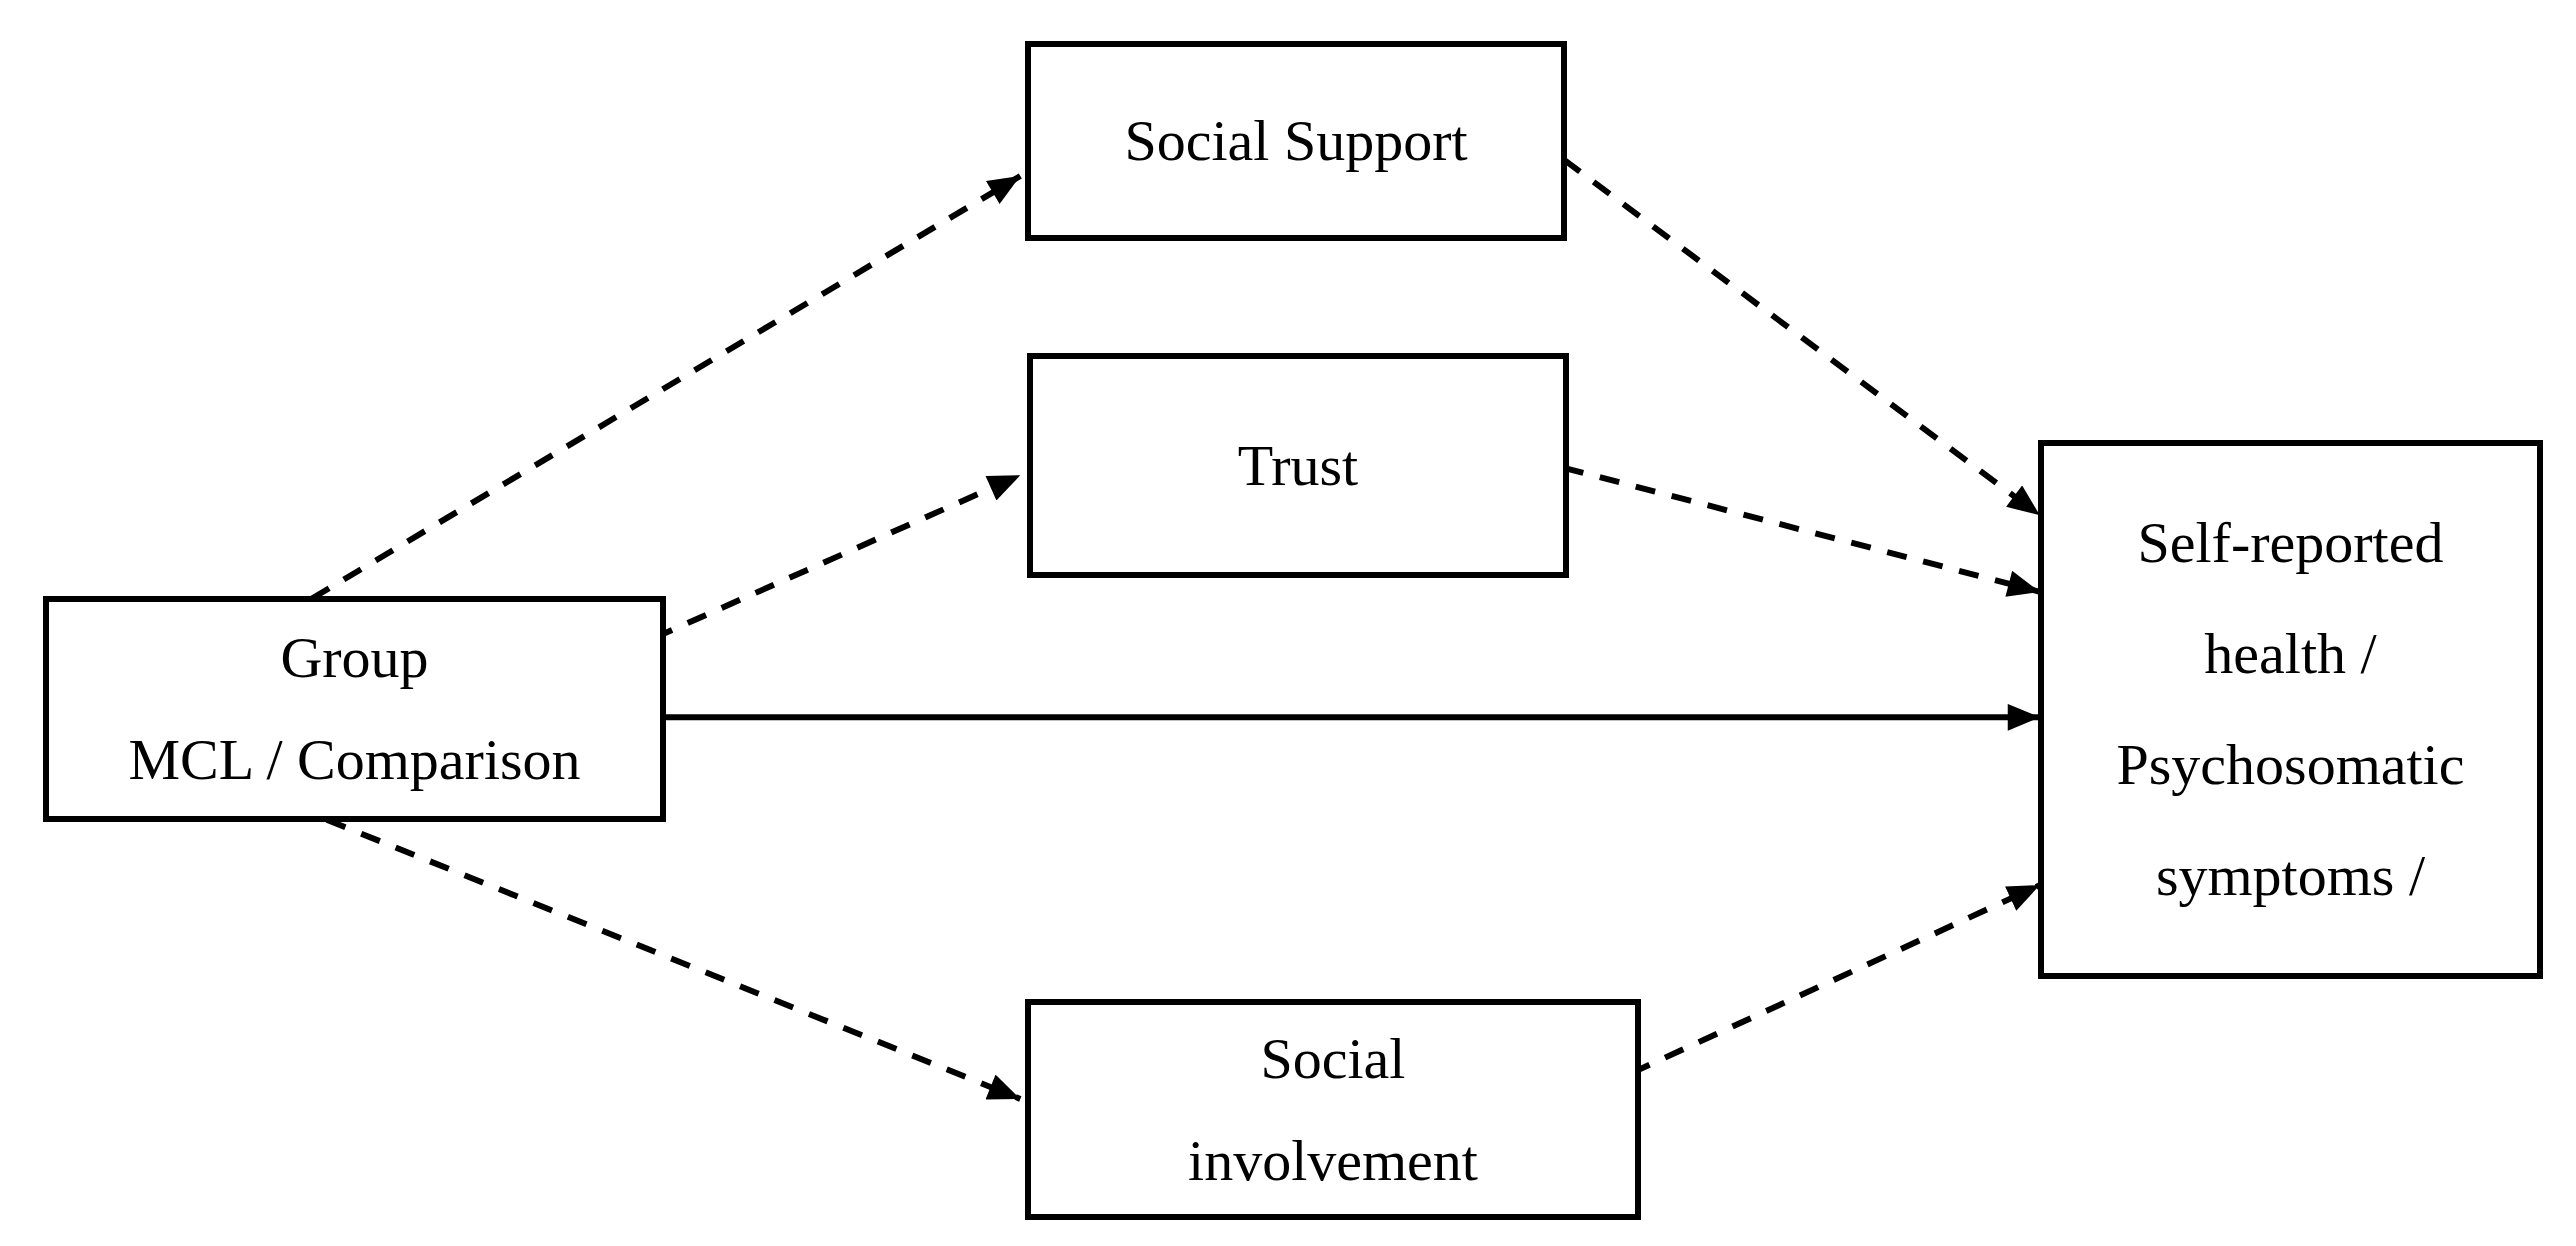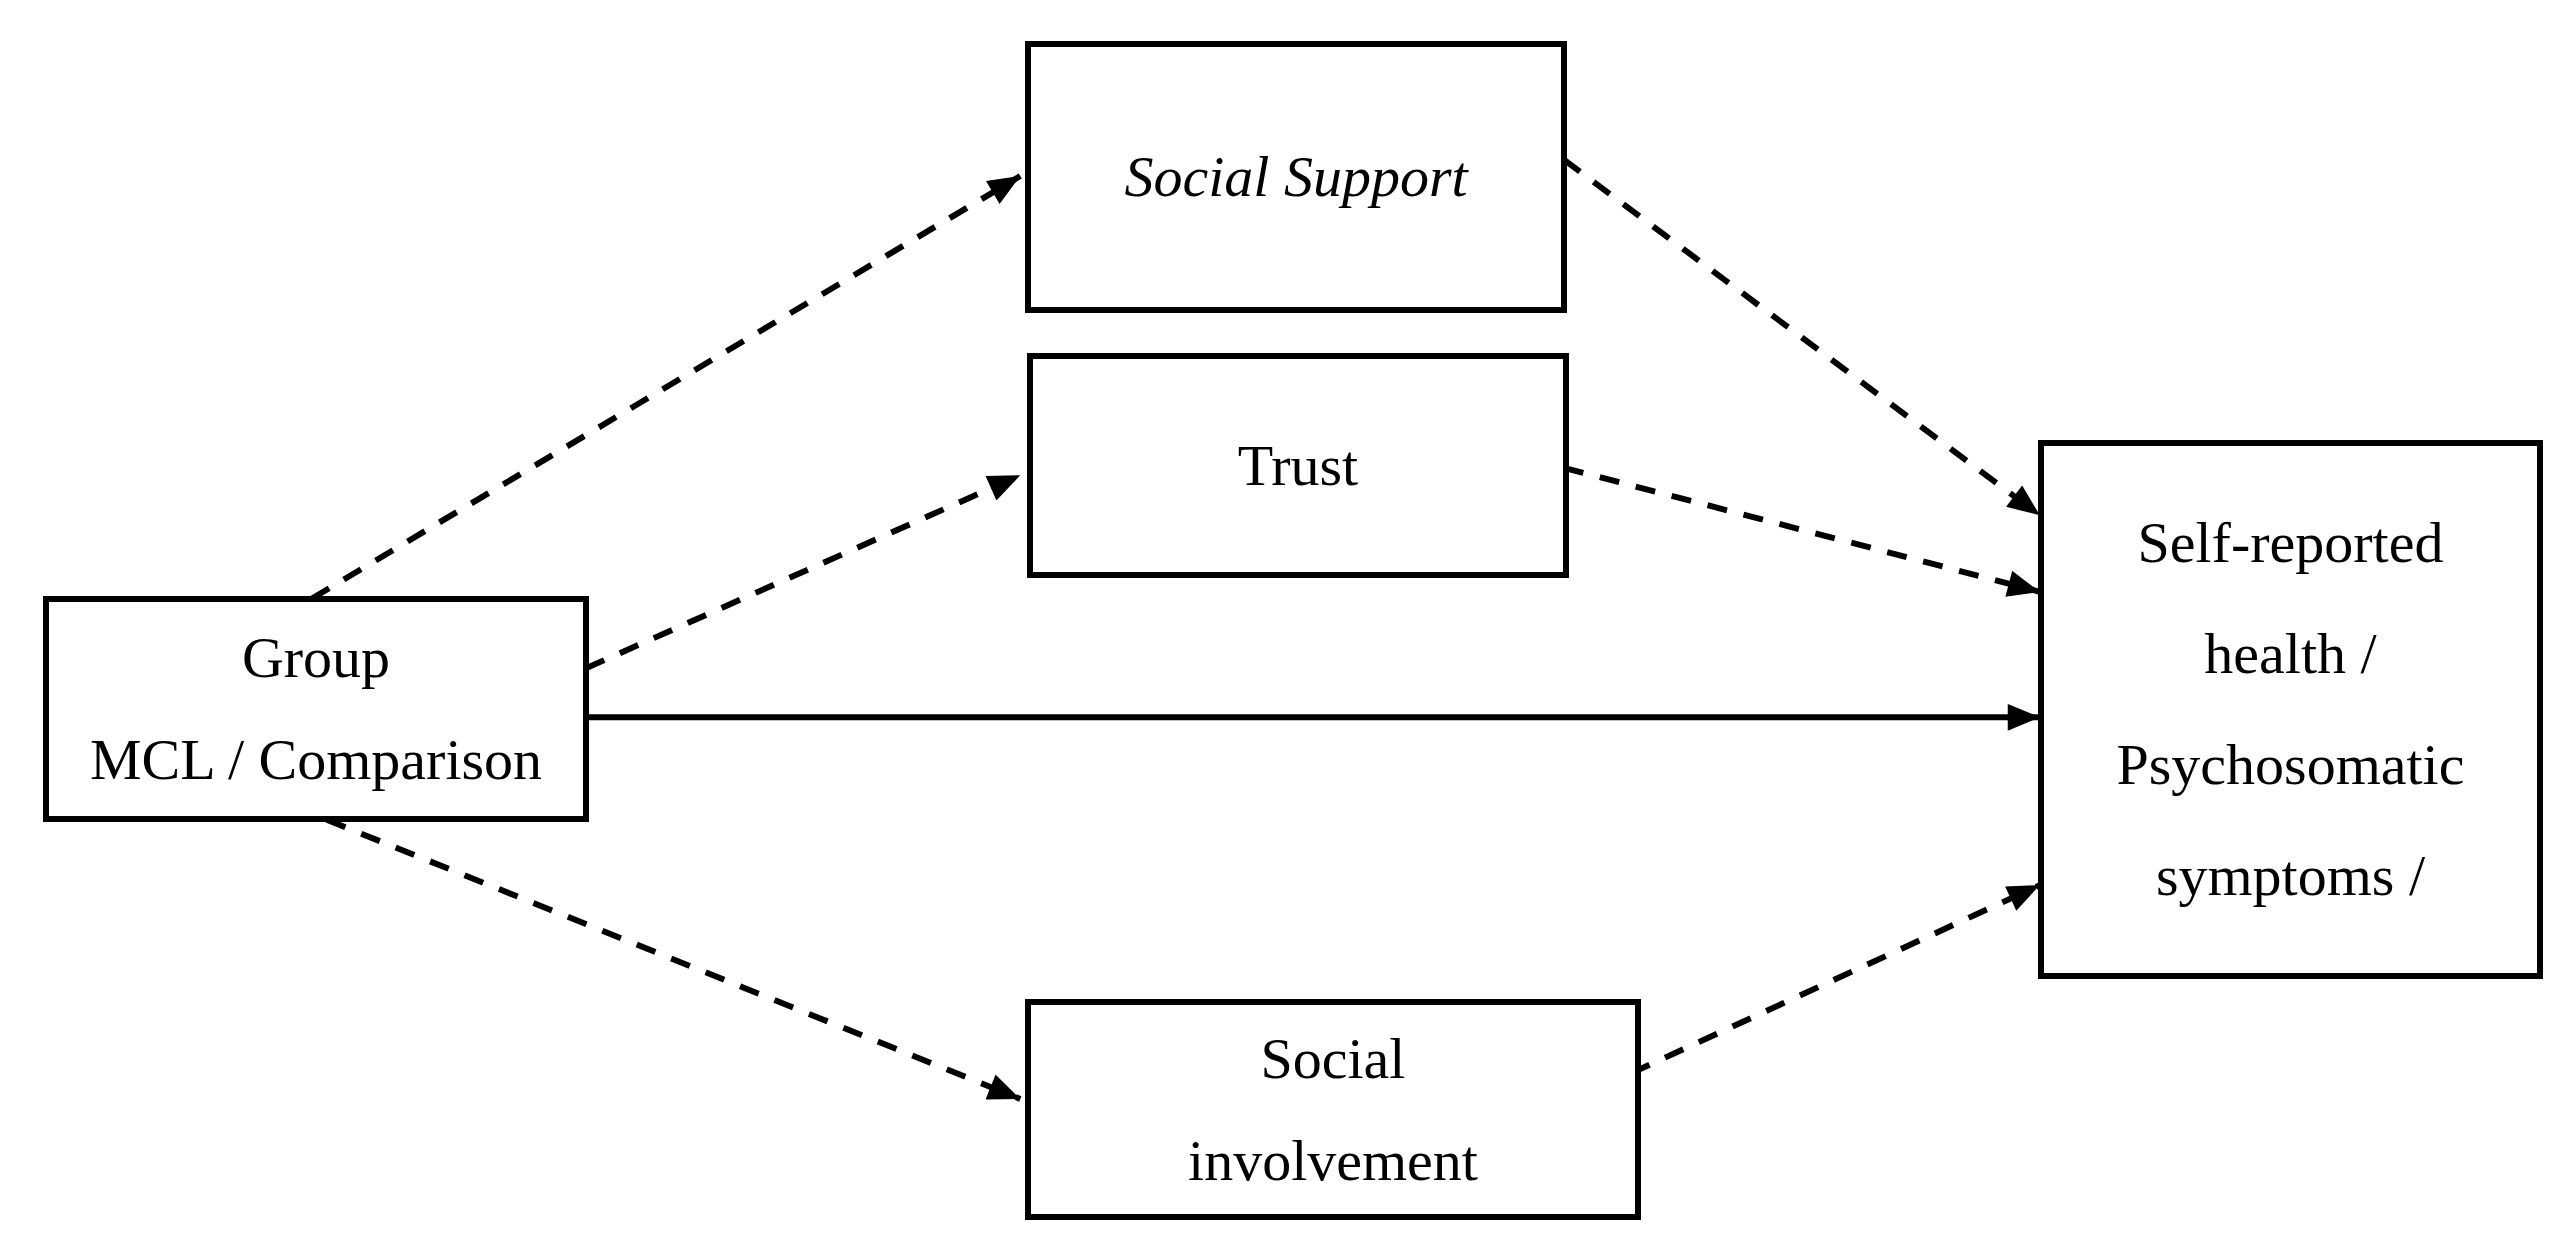--- a/index.html
+++ b/index.html
@@ -39,22 +39,22 @@
     flex-direction: column;
     align-items: center;
     justify-content: center;
     text-align: center;
   }
   .ln {
     font-size: 58px;
     line-height: 102px;
     white-space: nowrap;
   }
-  #n-group               { left: 43px;   top: 596px;  width: 546px; height: 226px; }
-  #n-social-support      { left: 1025px; top: 41px;   width: 542px; height: 272px; font-style: italic; }
+  #n-group               { left: 43px;   top: 596px;  width: 623px; height: 226px; }
+  #n-social-support      { left: 1025px; top: 41px;   width: 542px; height: 200px; }
   #n-trust               { left: 1027px; top: 353px;  width: 542px; height: 225px; }
   #n-social-involvement  { left: 1025px; top: 999px; width: 616px; height: 221px; }
   #n-outcome             { left: 2038px; top: 440px;  width: 505px; height: 539px; gap: 9px; }
 </style>
 </head>
 <body>
 
 <div class="canvas">
 
   <svg class="arrows" viewBox="0 0 3469 1678" xmlns="http://www.w3.org/2000/svg">

